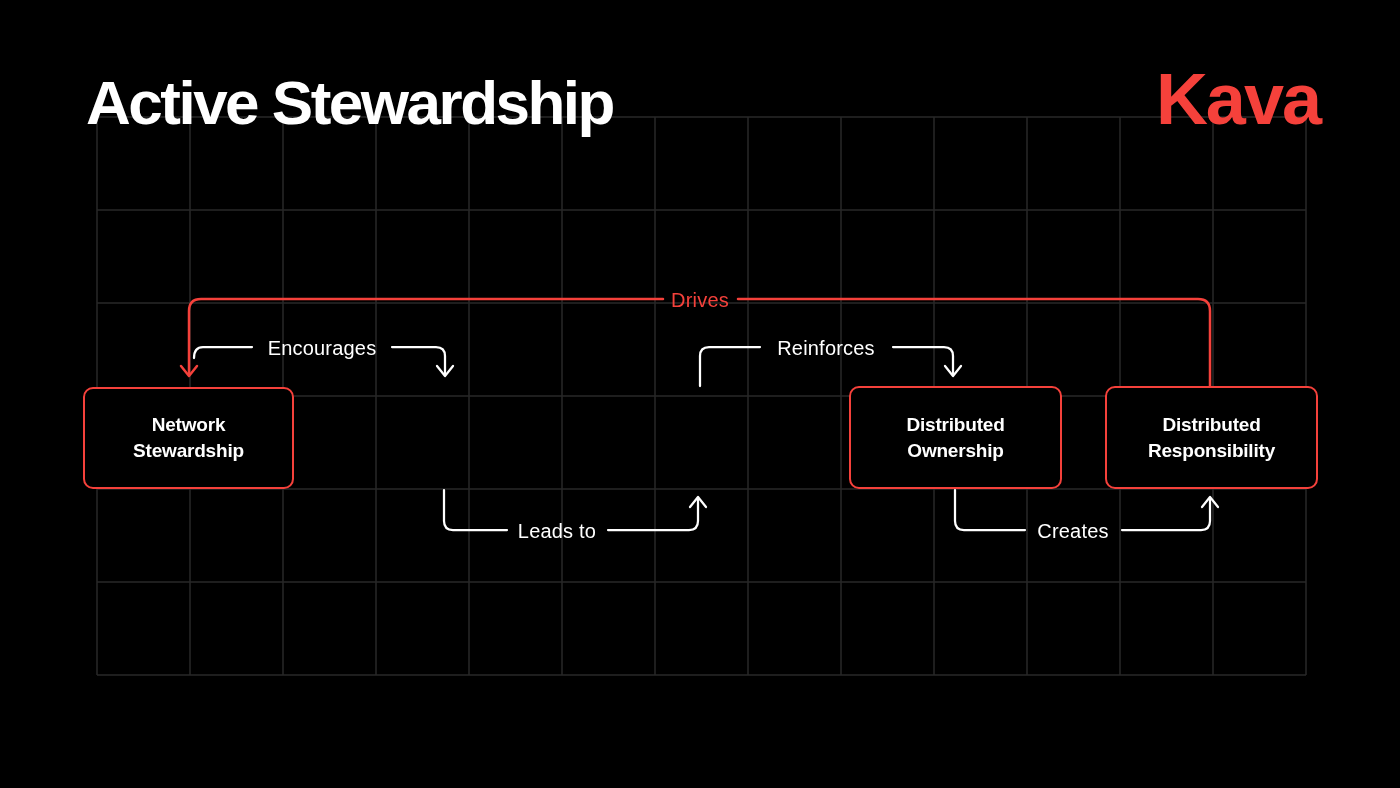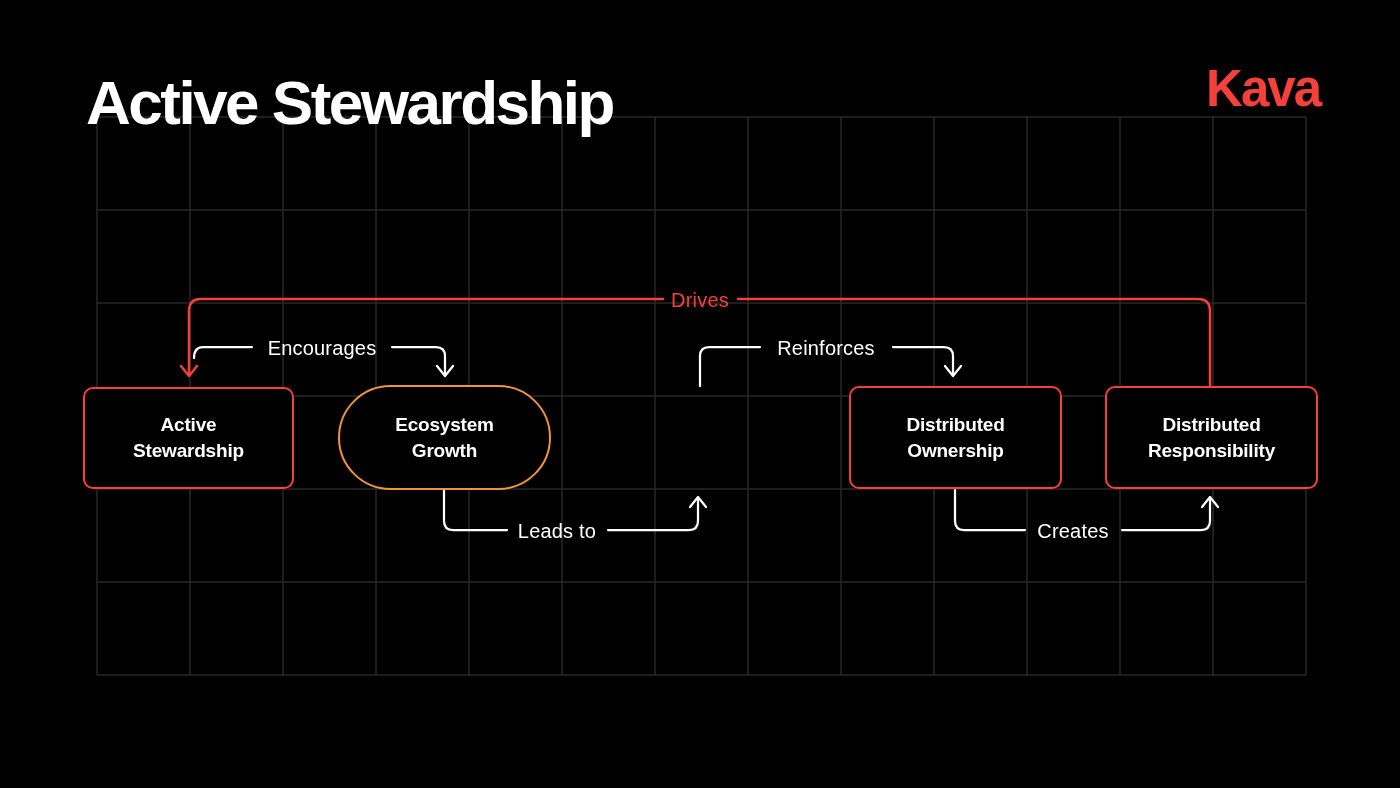--- a/index.html
+++ b/index.html
@@ -51,21 +51,21 @@
     font-weight: 700;
     letter-spacing: -2.5px;
     line-height: 1;
     white-space: nowrap;
   }
   .brand-logo {
     position: absolute;
     top: 63px;
     right: 80px;
     color: var(--c-red, #f5413b);
-    font-size: 51px;
+    font-size: 72px;
     font-weight: 700;
     letter-spacing: -2px;
     line-height: 1;
   }
   .node {
     position: absolute;
     box-sizing: border-box;
     background: var(--c-background, #000);
     display: flex;
     align-items: center;
@@ -129,28 +129,24 @@
       <path class="edge white" d="M1122 530 H1201 Q1210 530 1210 521 V499"></path>
       <path class="edge white" d="M1202 507 L1210 497 L1218 507"></path>
       <text class="edge-label" x="1073" y="531">Creates</text>
     </g>
   </svg>
 
   <h1 class="page-title">Active Stewardship</h1>
   <div class="brand-logo">Kava</div>
 
   <div class="node red-border" style="left:83px; top:387px; width:211px; height:102px;">
-    <span class="node-label">Active
+    <span class="node-label">Network
 Stewardship</span>
   </div>
 
-  <div class="node orange-border" style="left:338px; top:385px; width:213px; height:105px;">
-    <span class="node-label">Ecosystem
-Growth</span>
-  </div>
 
 
   <div class="node red-border" style="left:849px; top:386px; width:213px; height:103px;">
     <span class="node-label">Distributed
 Ownership</span>
   </div>
 
   <div class="node red-border" style="left:1105px; top:386px; width:213px; height:103px;">
     <span class="node-label">Distributed
 Responsibility</span>

